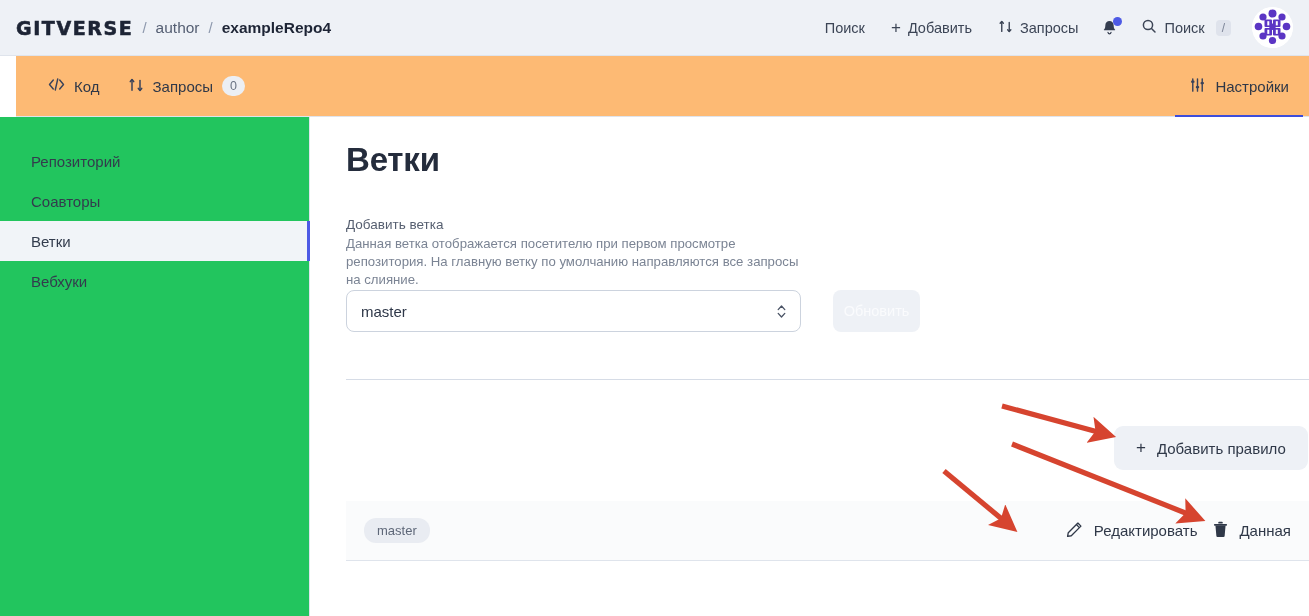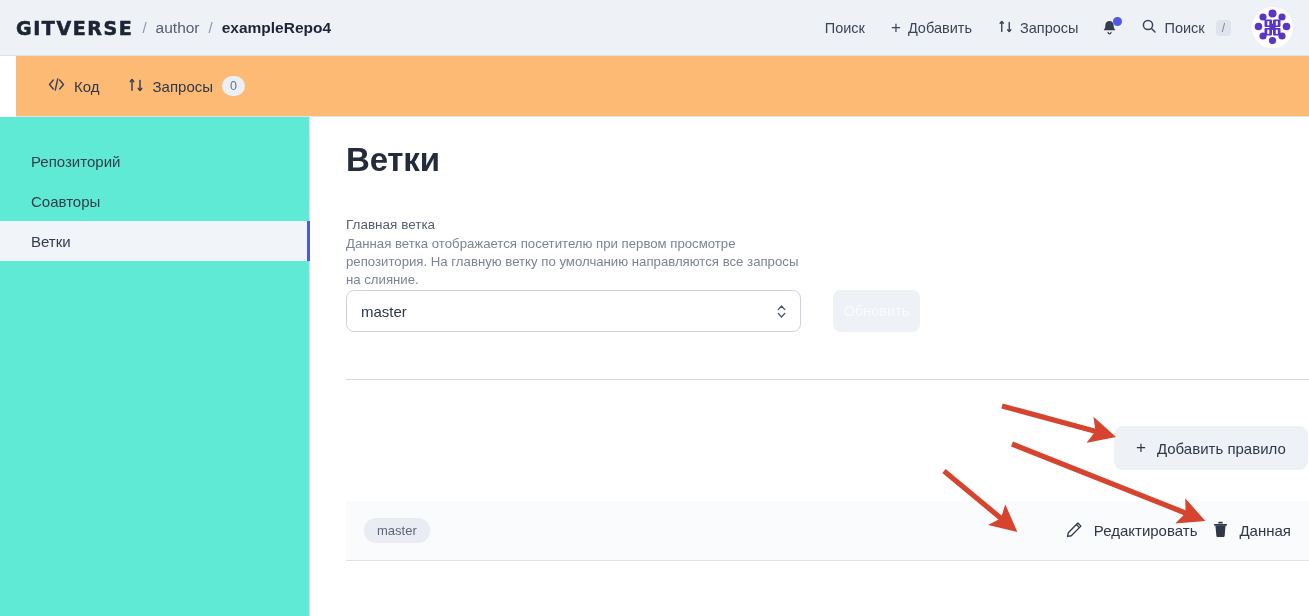--- a/index.html
+++ b/index.html
@@ -108,21 +108,21 @@
     position: absolute; left: 50%; bottom: -9px;
     transform: translateX(-50%);
     width: 16px; height: 9px; overflow: hidden;
   }
   .tab-notch svg { display:block; }
 
   
   .sidebar {
     position: absolute; top: 117px; left: 0;
     width: 310px; height: 499px;
-    background: #5eead4;
+    background: #22c55e;
     border-right: 1px solid #dfe4ec;
     padding-top: 24px;
   }
   .side-item {
     position: relative;
     height: 40px;
     display: flex; align-items: center;
     padding-left: 31px;
     font-size: 15px;
     color: #333c4d;
@@ -355,44 +355,64 @@
           <path d="M4 2.8v10.4" stroke="#39425a" stroke-width="1.5" stroke-linecap="round"></path>
           <path d="M12 3.6v9.6" stroke="#39425a" stroke-width="1.5" stroke-linecap="round"></path>
           <path d="M2.3 4.6L4 2.6l1.7 2" stroke="#39425a" stroke-width="1.5" stroke-linecap="round" stroke-linejoin="round"></path>
           <path d="M13.7 11.4L12 13.4l-1.7-2" stroke="#39425a" stroke-width="1.5" stroke-linecap="round" stroke-linejoin="round"></path>
         </svg>
       </span>
       <span>Запросы</span>
       <span class="count-pill">0</span>
     </div>
 
+    <div class="tab right active">
+      <span>
+        <svg width="17" height="16" viewBox="0 0 18 16" fill="none">
+          <path d="M4 1.5v13M9 1.5v13M14 1.5v13" stroke="#39425a" stroke-width="1.5" stroke-linecap="round"></path>
+          <rect x="2.2" y="3.3" width="3.6" height="2.4" rx="1" fill="#39425a"></rect>
+          <rect x="7.2" y="9" width="3.6" height="2.4" rx="1" fill="#39425a"></rect>
+          <rect x="12.2" y="4.8" width="3.6" height="2.4" rx="1" fill="#39425a"></rect>
+        </svg>
+      </span>
+      <span>Настройки</span>
+      <span class="tab-underline"></span>
+      <span class="tab-notch">
+        <svg width="16" height="9" viewBox="0 0 16 9" fill="none">
+          <path d="M1 0.5L8 7L15 0.5" stroke="#3d4ddb" stroke-width="2.4" fill="none" stroke-linecap="round" stroke-linejoin="round"></path>
+        </svg>
+      </span>
+    </div>
   </div>
 
   <div class="sidebar">
     <div class="side-item">
       <span>Репозиторий</span>
     </div>
     <div class="side-item">
       <span>Соавторы</span>
     </div>
     <div class="side-item active">
       <span>Ветки</span>
       <span class="side-indicator"></span>
       <span class="side-arrow">
         <svg width="9" height="16" viewBox="0 0 9 16" fill="none">
           <path d="M0.8 1L7 8L0.8 15" stroke="#4d5ae5" stroke-width="2.2" fill="none" stroke-linecap="round" stroke-linejoin="round"></path>
         </svg>
       </span>
     </div>
+    <div class="side-item">
+      <span>Вебхуки</span>
+    </div>
   </div>
 
   <div class="main">
     <h1 class="page-title">Ветки</h1>
 
-    <div class="field-label">Главная ветка</div>
+    <div class="field-label">Добавить ветка</div>
     <div class="field-desc">Данная ветка отображается посетителю при первом просмотре репозитория. На главную ветку по умолчанию направляются все запросы на слияние.</div>
 
     <div class="select-wrap">
       <div class="select-box">
         <span>master</span>
         <span class="select-caret">
           <svg width="9" height="15" viewBox="0 0 9 15" fill="none">
             <path d="M1.2 5.6L4.5 2l3.3 3.6" stroke="#4a5365" stroke-width="1.3" fill="none" stroke-linecap="round" stroke-linejoin="round"></path>
             <path d="M1.2 9.4L4.5 13l3.3-3.6" stroke="#4a5365" stroke-width="1.3" fill="none" stroke-linecap="round" stroke-linejoin="round"></path>
           </svg>

